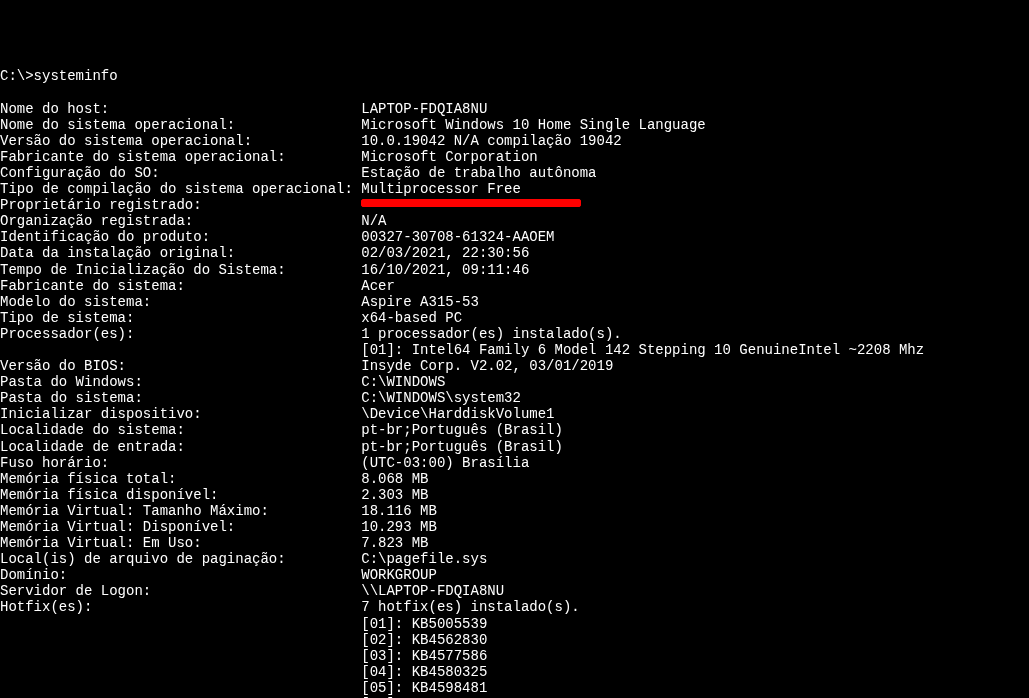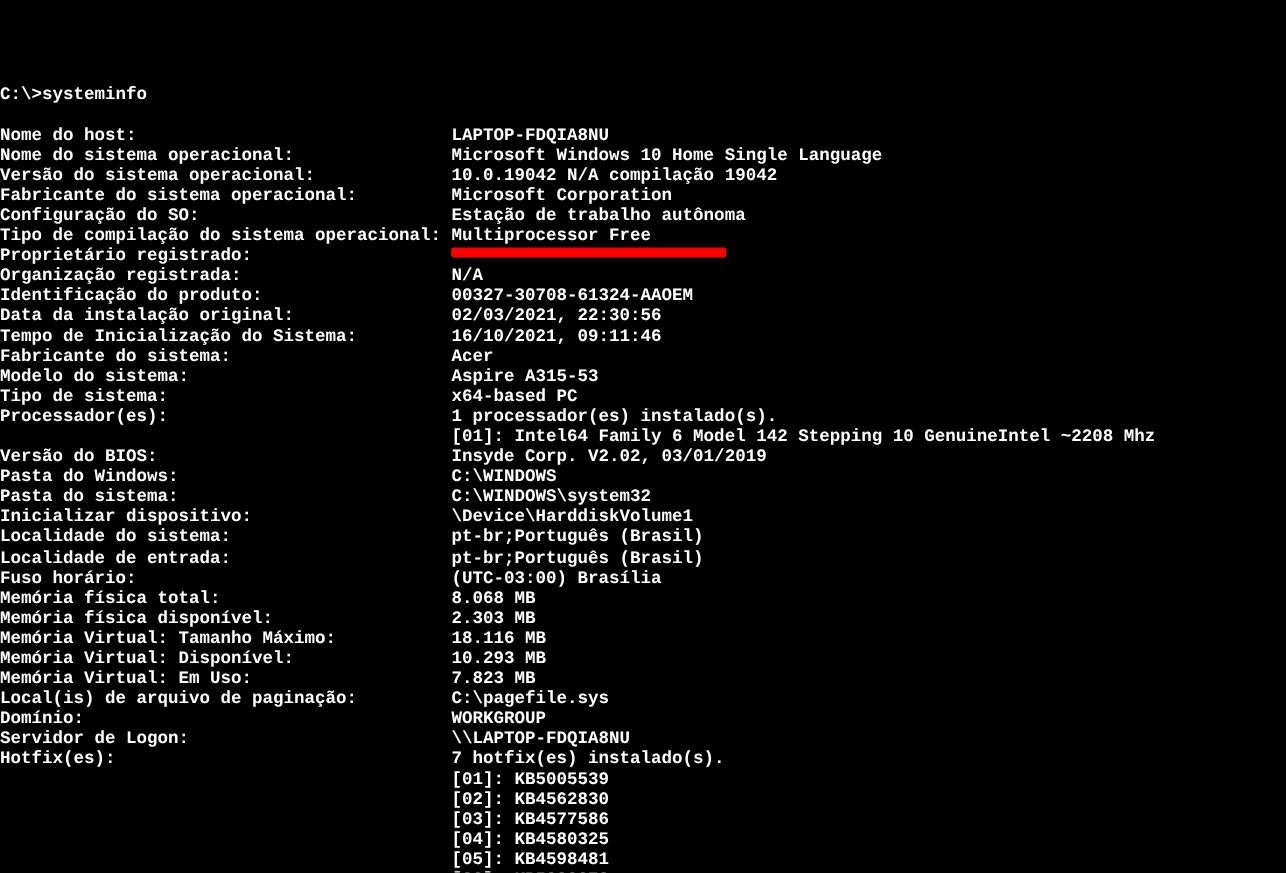--- a/index.html
+++ b/index.html
@@ -14,21 +14,20 @@
       font-size: 14px;
       line-height: 1.15;
       padding: 4px 0 0 0;
       width: 1029px;
       height: 698px;
       overflow: hidden;
       white-space: pre;
     }
     .terminal-line {
       white-space: pre;
-      font-weight: bold;
     }
     .redacted {
       display: inline-block;
       background-color: #ff0000;
       border: 1px solid #ff0000;
       width: 220px;
       height: 8px;
       vertical-align: middle;
       position: relative;
       top: -2px;

